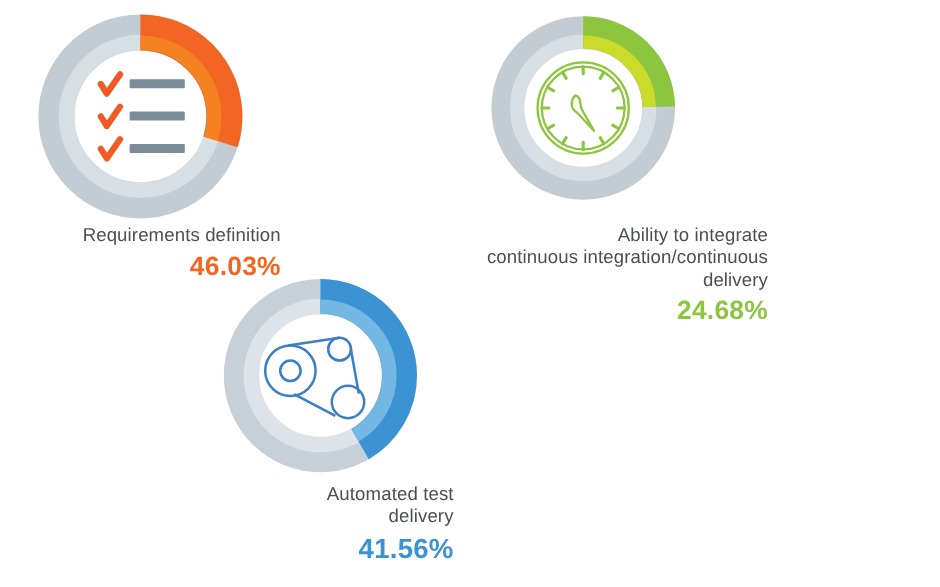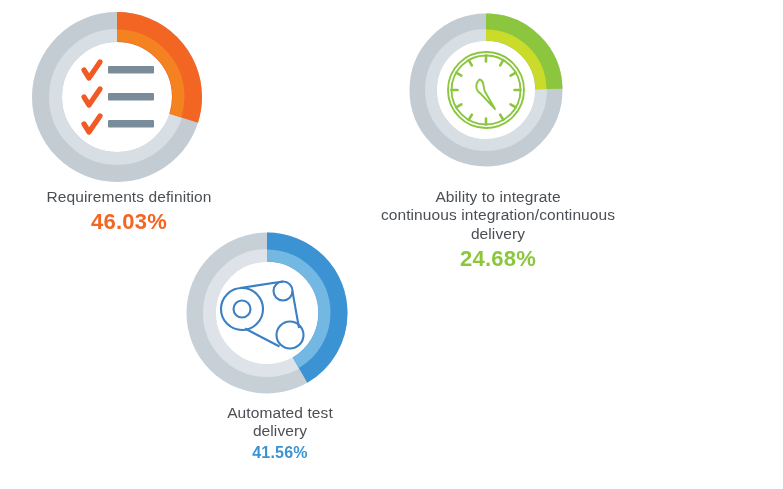--- a/index.html
+++ b/index.html
@@ -12,23 +12,22 @@
     -webkit-font-smoothing:antialiased;
   }
   .stage{position:absolute;left:0;top:0;width:783px;height:489px;}
 
   .card{position:absolute;}
 
   .donut{position:absolute;left:0;top:0;}
 
   .labels{
     position:absolute;
-    text-align:center;
+    text-align:right;
     line-height:1.18;
-    margin-left:12px;
   }
   .cap{
     display:block;
     color:#4b4f54;
     font-size:15.5px;
     letter-spacing:.1px;
     white-space:pre-line;
   }
   .pct{
     display:block;
@@ -121,18 +120,18 @@
         <circle cx="103" cy="63" r="9.5"></circle>
         <circle cx="110" cy="107" r="13.5"></circle>
         <path d="M60 60 L103 53.5"></path>
         <path d="M112.4 63 L119 100"></path>
         <path d="M99.5 118.5 L65 100.5"></path>
       </g>
     </svg>
     <div class="labels" style="left:-22px;top:176px;width:220px;">
       <span class="cap">Automated test
 delivery</span>
-      <span class="pct" style="color:#3b93d4;font-size:16px;">41.56%</span>
+      <span class="pct" style="color:#3b93d4;font-size:23px;">41.56%</span>
     </div>
   </div>
 
 
 </div>
 
 </body></html>

